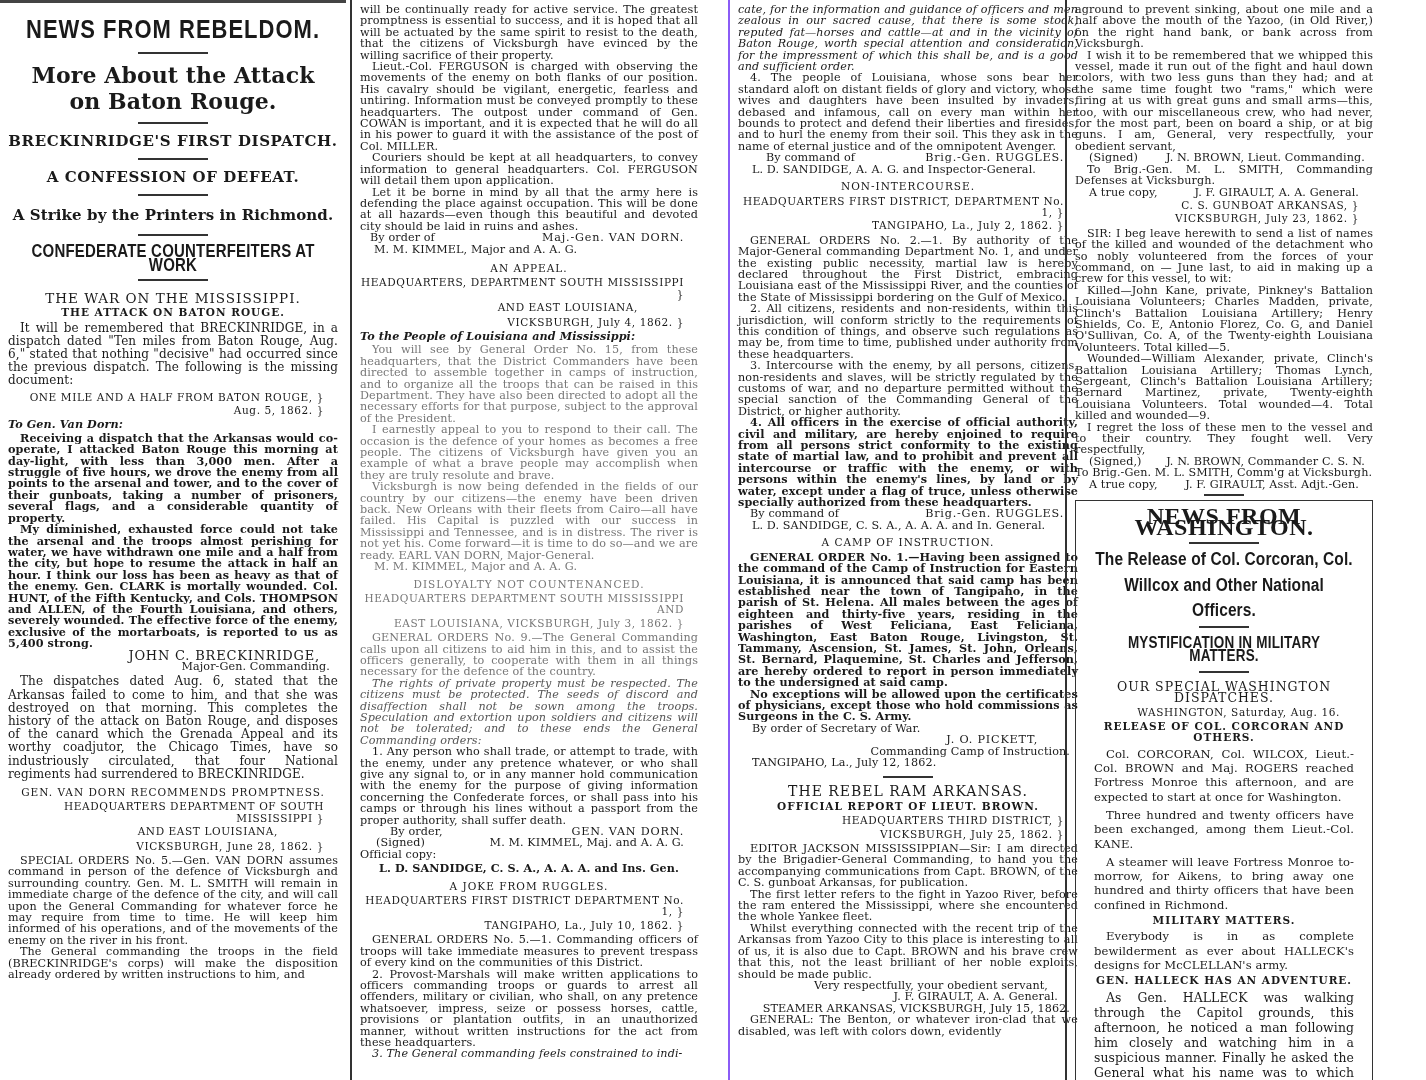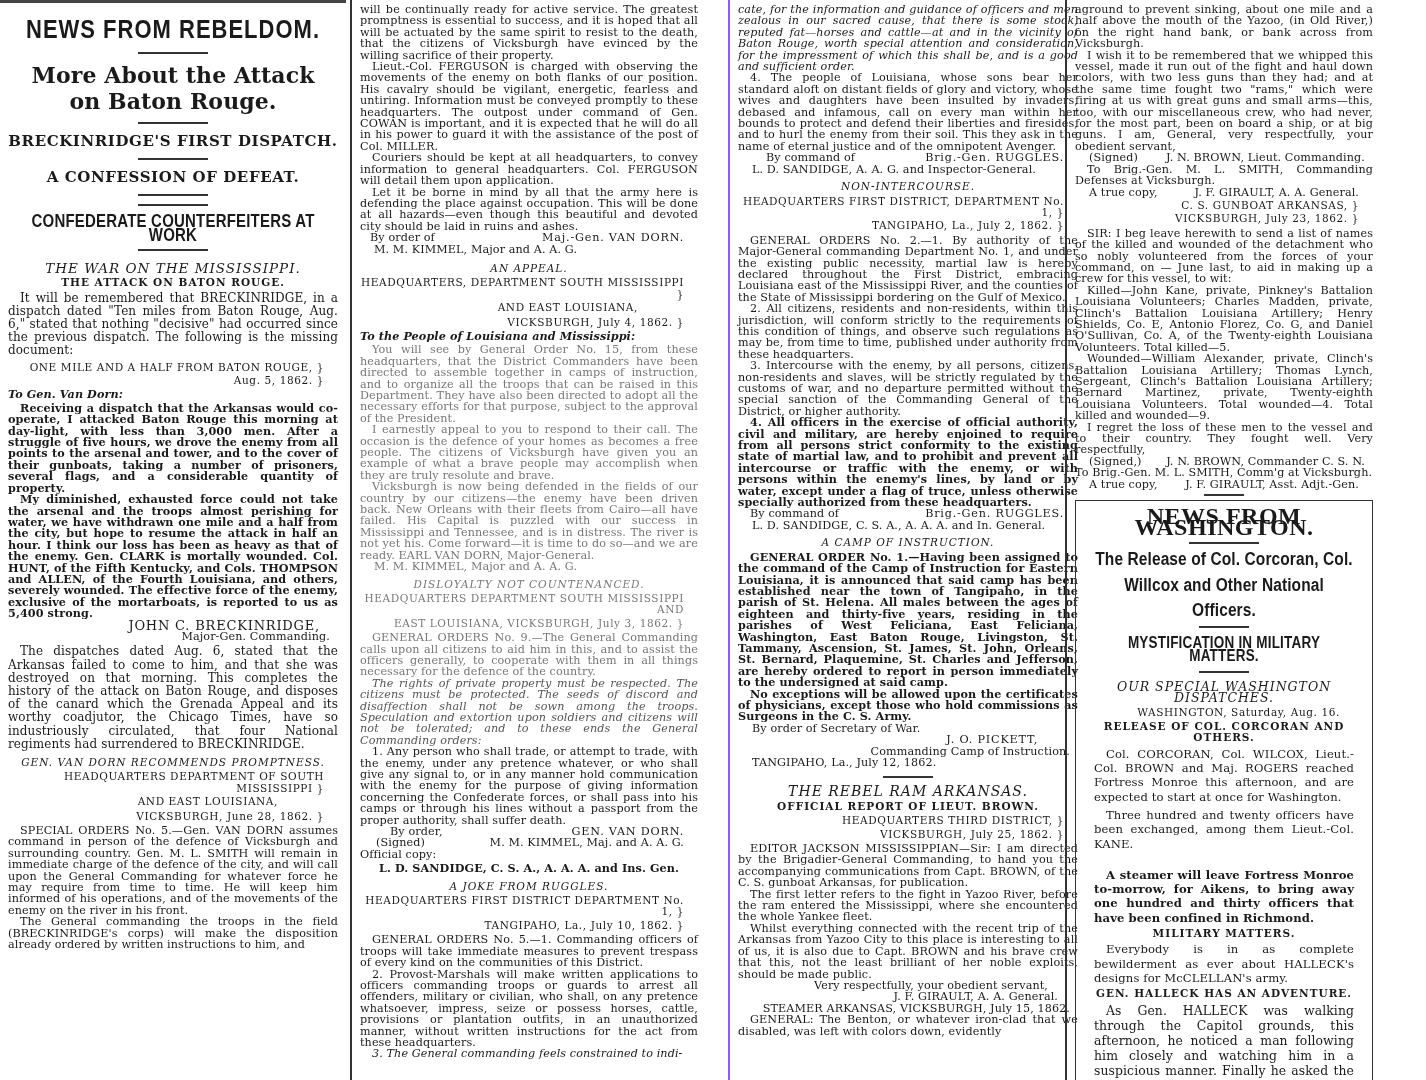--- a/index.html
+++ b/index.html
@@ -35,21 +35,21 @@
   .hd-sub {
     font-family: "DejaVu Serif", serif; font-weight: bold; font-size: 15px;
     text-align: center; line-height: 22px; margin: 6px 0;
   }
   .hd-cond {
     font-family: "Liberation Sans", "DejaVu Sans", sans-serif; font-size: 15px; font-weight: bold;
     text-align: center; transform: scaleY(1.25); margin: 10px 0; letter-spacing: 0.2px;
   }
   .sep { width: 70px; height: 2px; background: #333; margin: 8px auto; }
   .section {
-    text-align: center; font-size: 12.5px; letter-spacing: 1px; margin: 6px 0 3px 0; font-style: italic;
+    text-align: center; font-size: 12.5px; letter-spacing: 1px; margin: 6px 0 3px 0;
   }
   .subsection { text-align: center; font-size: 10.5px; letter-spacing: 1px; font-weight: bold; margin: 3px 0; }
   .dateline { text-align: right; font-size: 10.5px; letter-spacing: 0.6px; padding-right: 14px; margin: 2px 0; }
   .dateline2 { text-align: right; font-size: 10.5px; letter-spacing: 0.6px; padding-right: 14px; margin: 0 0 3px 0; }
   p { margin: 0; text-indent: 12px; }
   .salute { font-style: italic; font-weight: bold; margin: 2px 0; text-indent: 0; }
   .sig { text-align: right; padding-right: 18px; letter-spacing: 0.8px; }
   .sig2 { text-align: right; padding-right: 8px; }
   .sigl { text-indent: 14px; }
   .bold { font-weight: bold; }
@@ -74,20 +74,21 @@
 <div class="col" id="col1">
   <div class="rule-top"></div>
   <div class="hd-big">NEWS FROM REBELDOM.</div>
   <div class="sep"></div>
   <div class="hd-blackletter">More About the Attack on Baton Rouge.</div>
   <div class="sep"></div>
   <div class="hd-caps">BRECKINRIDGE'S FIRST DISPATCH.</div>
   <div class="sep"></div>
   <div class="hd-caps">A CONFESSION OF DEFEAT.</div>
   <div class="sep"></div>
+  <div class="hd-sub">A Strike by the Printers in Richmond.</div>
   <div class="sep"></div>
   <div class="hd-cond">CONFEDERATE COUNTERFEITERS AT WORK</div>
   <div class="sep"></div>
   <div class="section" style="font-size:13.5px;margin-top:12px;">THE WAR ON THE MISSISSIPPI.</div>
   <div class="subsection">THE ATTACK ON BATON ROUGE.</div>
   <p style="font-size:12px;line-height:13px;">It will be remembered that BRECKINRIDGE, in a dispatch dated "Ten miles from Baton Rouge, Aug. 6," stated that nothing "decisive" had occurred since the previous dispatch. The following is the missing document:</p>
   <div class="dateline" style="margin-top:5px;">ONE MILE AND A HALF FROM BATON ROUGE, }</div>
   <div class="dateline2">Aug. 5, 1862. }</div>
   <div class="salute">To Gen. Van Dorn:</div>
   <p class="bold">Receiving a dispatch that the Arkansas would co-operate, I attacked Baton Rouge this morning at day-light, with less than 3,000 men. After a struggle of five hours, we drove the enemy from all points to the arsenal and tower, and to the cover of their gunboats, taking a number of prisoners, several flags, and a considerable quantity of property.</p>
@@ -221,19 +222,19 @@
     <div class="sep"></div>
     <div class="wash-sub">The Release of Col. Corcoran, Col. Willcox and Other National Officers.</div>
     <div class="sep" style="width:50px;"></div>
     <div class="hd-cond" style="font-size:13.5px;">MYSTIFICATION IN MILITARY MATTERS.</div>
     <div class="sep" style="width:50px;"></div>
     <div class="section" style="font-size:12.5px;">OUR SPECIAL WASHINGTON DISPATCHES.</div>
     <div class="dateline">WASHINGTON, Saturday, Aug. 16.</div>
     <div class="subsection">RELEASE OF COL. CORCORAN AND OTHERS.</div>
     <p class="wash-text">Col. CORCORAN, Col. WILCOX, Lieut.-Col. BROWN and Maj. ROGERS reached Fortress Monroe this afternoon, and are expected to start at once for Washington.</p>
     <p class="wash-text" style="margin-top:4px;">Three hundred and twenty officers have been exchanged, among them Lieut.-Col. KANE.</p>
-    <p class="wash-text" style="margin-top:17px;font-weight:bold;">A steamer will leave Fortress Monroe to-morrow, for Aikens, to bring away one hundred and thirty officers that have been confined in Richmond.</p>
+    <p class="wash-text" style="margin-top:4px;">A steamer will leave Fortress Monroe to-morrow, for Aikens, to bring away one hundred and thirty officers that have been confined in Richmond.</p>
     <div class="subsection">MILITARY MATTERS.</div>
     <p class="wash-text">Everybody is in as complete bewilderment as ever about HALLECK's designs for McCLELLAN's army.</p>
     <div class="subsection">GEN. HALLECK HAS AN ADVENTURE.</div>
     <p class="wash-text" style="font-size:12.4px;line-height:15px;">As Gen. HALLECK was walking through the Capitol grounds, this afternoon, he noticed a man following him closely and watching him in a suspicious manner. Finally he asked the General what his name was to which HALLECK replied that it was</p>
   </div>
 </div>
 
 </body></html>

